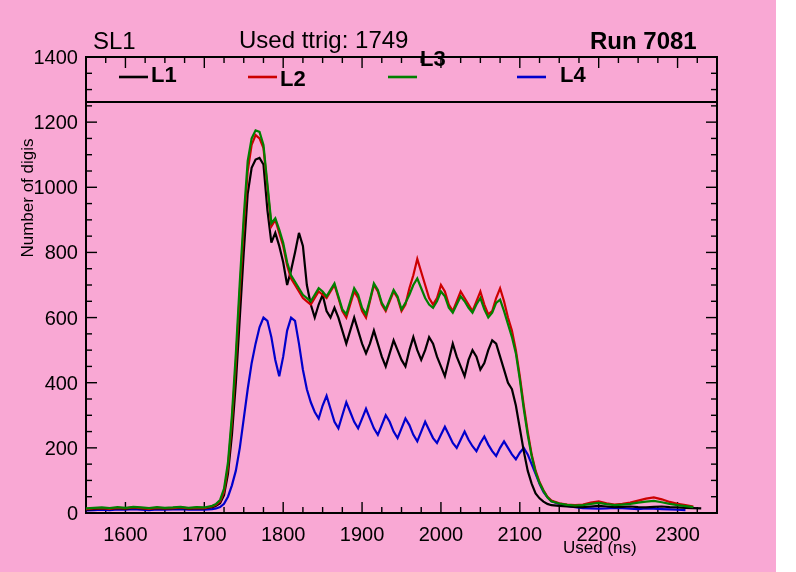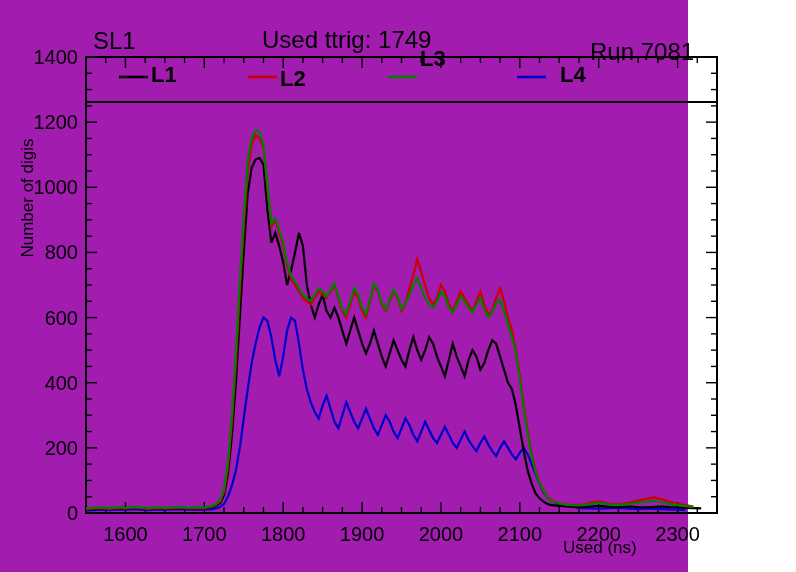--- a/index.html
+++ b/index.html
@@ -1,21 +1,21 @@
 <!DOCTYPE html>
 <html><head>
 <meta charset="utf-8">
 <style>
   html,body{margin:0;padding:0;background:#fff;}
   body{width:796px;height:572px;font-family:"Liberation Sans",sans-serif;color:#000;overflow:hidden;}
-  #root{position:relative;width:688px;height:572px;background:#a21caf;}
+  #root{position:relative;width:776px;height:572px;background:#f9a8d4;}
   .hdr{position:absolute;font-size:24px;color:#000;white-space:nowrap;}
   #sl-label{left:93px;top:27px;}
-  #ttrig-label{left:239px;top:26px;margin-left:23px;}
-  #run-label{left:590px;top:38px;}
+  #ttrig-label{left:239px;top:26px;}
+  #run-label{left:590px;top:27px;font-weight:bold;}
   #ylabel{position:absolute;left:-52px;top:188px;width:160px;text-align:center;
           transform:rotate(-90deg);transform-origin:50% 50%;font-size:17px;white-space:nowrap;}
   #xlabel{position:absolute;left:563px;top:538px;font-size:17px;white-space:nowrap;}
   #plotsvg{position:absolute;left:0;top:0;}
   .legtext{position:absolute;font-size:22px;white-space:nowrap;font-weight:bold;}
 </style>
 </head>
 <body>
 
 <div id="root">

